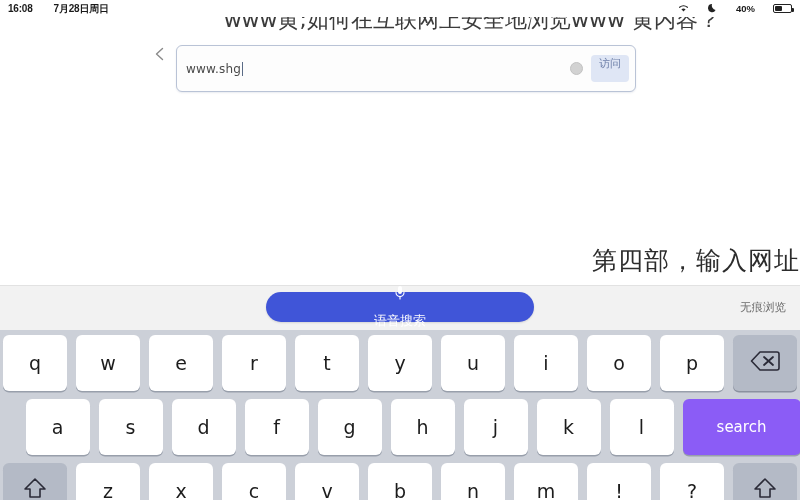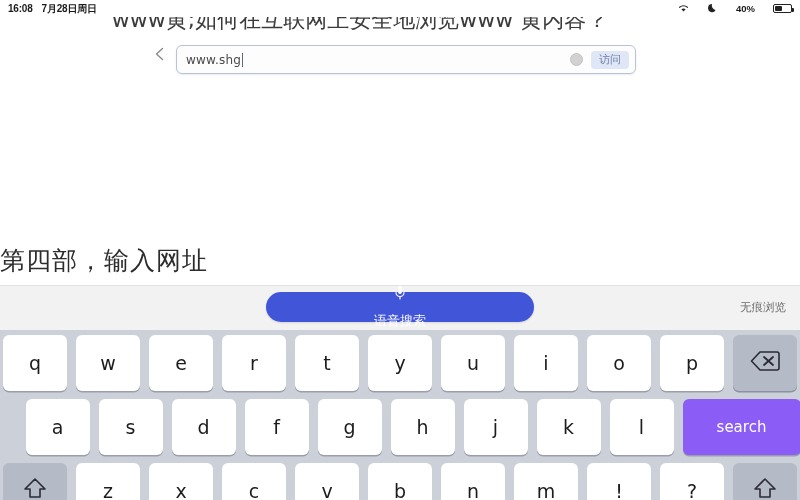--- a/index.html
+++ b/index.html
@@ -26,21 +26,21 @@
     display: flex;
     align-items: center;
     justify-content: space-between;
     padding: 0 8px;
     box-sizing: border-box;
     z-index: 30;
   }
   .status-left {
     display: flex;
     align-items: center;
-    gap: 9px;
+    gap: 21px;
     font-size: 10px;
     color: #1a1a1a;
     font-weight: bold;
     letter-spacing: -0.2px;
   }
   .status-right {
     display: flex;
     align-items: center;
     gap: 18px;
     font-size: 9.5px;
@@ -92,21 +92,21 @@
     top: 28px;
     width: 16px;
     height: 16px;
     color: #8a8a8a;
   }
   .addr-wrap {
     position: absolute;
     left: 176px;
     top: 27px;
     width: 460px;
-    height: 29px;
+    height: 47px;
     background: #fdfdfd;
     border: 1px solid #b9c3d6;
     border-radius: 6px;
     box-sizing: border-box;
     display: flex;
     align-items: center;
     padding: 0 6px 0 9px;
     box-shadow: 0 1px 2px rgba(40,60,110,0.10);
   }
   .addr-text {
@@ -131,34 +131,34 @@
     border: 1px solid #c2c2c2;
     box-sizing: border-box;
     margin-right: 8px;
     flex: none;
   }
   .visit-btn {
     background: #dfe6f5;
     color: #6d7fa8;
     font-size: 11px;
     border-radius: 4px;
-    padding: 3px 8px 4px;
+    padding: 3px 8px 13px;
     line-height: 1;
     border: none;
     white-space: nowrap;
     font-family: "DejaVu Sans", sans-serif;
   }
 
   
   .overlay-title {
     position: absolute;
     top: 7px;
     left: 0;
     width: 720px;
-    text-align: center;
+    text-align: right;
     font-size: 22px;
     line-height: 26px;
     color: #3b3b3b;
     font-family: "DejaVu Sans", sans-serif;
     letter-spacing: 0px;
     z-index: 25;
     pointer-events: none;
     white-space: nowrap;
   }
 
@@ -168,21 +168,21 @@
     top: 66px; left: 0;
     width: 800px;
     height: 219px;
     background: #ffffff;
   }
   .center-caption {
     position: absolute;
     top: 244px;
     left: 0;
     width: 800px;
-    text-align: left;
+    text-align: right;
     font-size: 25px;
     color: #2c2c2c;
     font-family: "DejaVu Sans", sans-serif;
     letter-spacing: 1px;
     z-index: 20;
     white-space: nowrap;
   }
 
   
   .toolbar-band {

